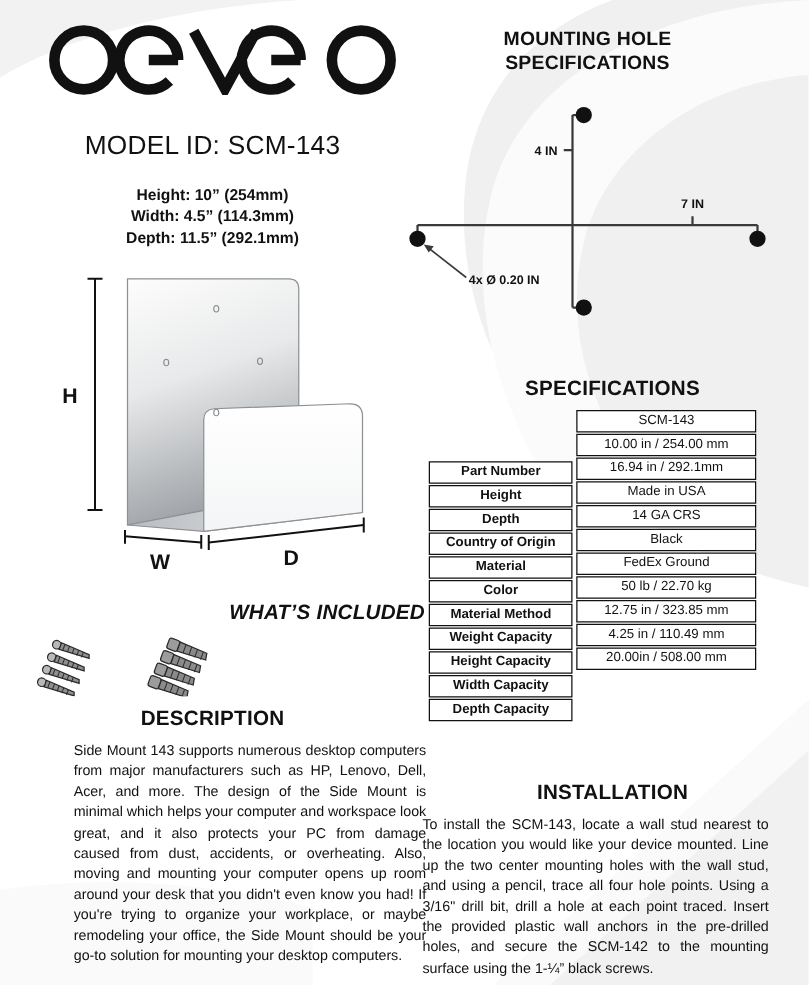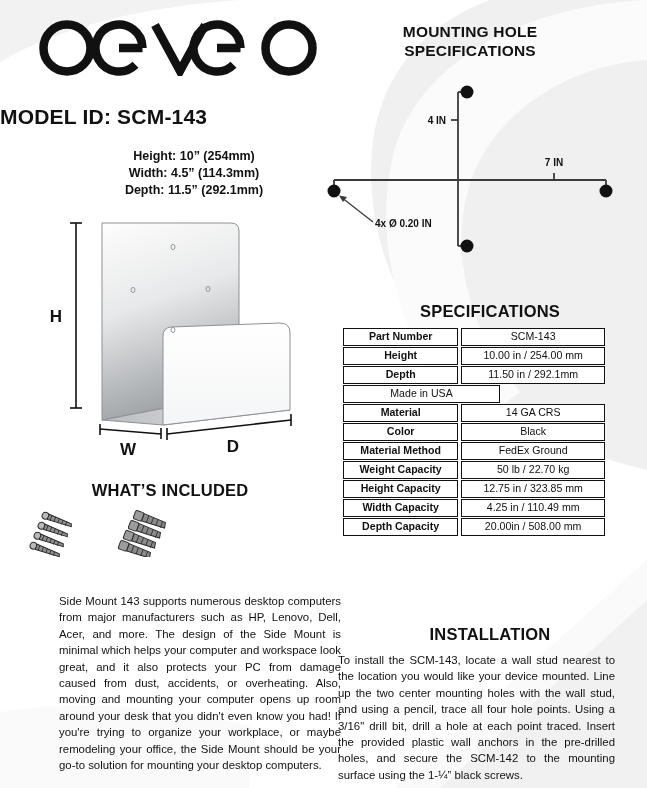--- a/index.html
+++ b/index.html
@@ -41,57 +41,58 @@
     width: 285px;
     height: 58px;
   }
 
   
   #model-id {
     position: absolute;
     left: 0;
     top: 105px;
     width: 340px;
+    text-align: center;
     font-size: 21px;
-    font-weight: bold;
+    font-weight: normal;
     letter-spacing: 0.2px;
   }
 
   
   #dims {
     position: absolute;
     left: 0;
     top: 148px;
     width: 340px;
     text-align: center;
     font-size: 12.5px;
     font-weight: bold;
     line-height: 17px;
-    padding-left: 24px;
   }
 
   
   #product-drawing {
     position: absolute;
     left: 34px;
     top: 212px;
     width: 300px;
     height: 250px;
   }
 
   
   #whats-included-title {
     position: absolute;
     left: 0;
     top: 481px;
     width: 340px;
-    text-align: center;
+    text-align: right;
     font-size: 16.5px;
     font-weight: bold;
     letter-spacing: 0.2px;
+    font-style: italic;
   }
   #included-items {
     position: absolute;
     left: 0;
     top: 505px;
     width: 340px;
     height: 52px;
   }
 
   
@@ -166,20 +167,21 @@
     line-height: 15px;
     text-align: center;
     font-size: 10.6px;
     background: #fff;
     overflow: hidden;
     white-space: nowrap;
   }
   .spec-label {
     width: 126px;
     font-weight: bold;
+    margin-top: 41px;
   }
   .spec-value {
     width: 157px;
     font-weight: normal;
   }
 
   
   #install-title {
     position: absolute;
     left: 340px;
@@ -376,20 +378,21 @@
           <g transform="rotate(20 0 0)">
             <rect x="0" y="0" width="9" height="9" rx="2" fill="#9c9c9c" stroke="#2a2a2a" stroke-width="1"></rect>
             <path d="M9,0.6 L32,1.8 L33,7.2 L9,8.4 Z" fill="#8a8a8a" stroke="#2a2a2a" stroke-width="1"></path>
             <path d="M14,1 L14,8 M19,1.3 L19,8.1 M24,1.6 L24,8.2 M29,1.9 L29,8.3" stroke="#2a2a2a" stroke-width="0.8"></path>
           </g>
         </g>
       </g>
     </svg>
   </div>
 
+  <div id="description-title">DESCRIPTION</div>
   <div id="description-body">Side Mount 143 supports numerous desktop computers from major manufacturers such as HP, Lenovo, Dell, Acer, and more. The design of the Side Mount is minimal which helps your computer and workspace look great, and it also protects your PC from damage caused from dust, accidents, or overheating. Also, moving and mounting your computer opens up room around your desk that you didn't even know you had! If you're trying to organize your workplace, or maybe remodeling your office, the Side Mount should be your go-to solution for mounting your desktop computers.</div>
 
   <div id="mhs-title">
     <div>MOUNTING HOLE</div>
     <div>SPECIFICATIONS</div>
   </div>
 
   <div id="mhs-diagram">
     <svg viewBox="0 0 337 185" width="337" height="185">
 
@@ -427,23 +430,24 @@
     <div class="spec-row">
       <div class="spec-label">Part Number</div>
       <div class="spec-value">SCM-143</div>
     </div>
     <div class="spec-row">
       <div class="spec-label">Height</div>
       <div class="spec-value">10.00 in / 254.00 mm</div>
     </div>
     <div class="spec-row">
       <div class="spec-label">Depth</div>
-      <div class="spec-value">11.50 in / 292.1mm</div>
-    </div>
-    <div class="spec-row">
+      <div class="spec-value">16.94 in / 292.1mm</div>
+    </div>
+    <div class="spec-row">
+      <div class="spec-label">Country of Origin</div>
       <div class="spec-value">Made in USA</div>
     </div>
     <div class="spec-row">
       <div class="spec-label">Material</div>
       <div class="spec-value">14 GA CRS</div>
     </div>
     <div class="spec-row">
       <div class="spec-label">Color</div>
       <div class="spec-value">Black</div>
     </div>

